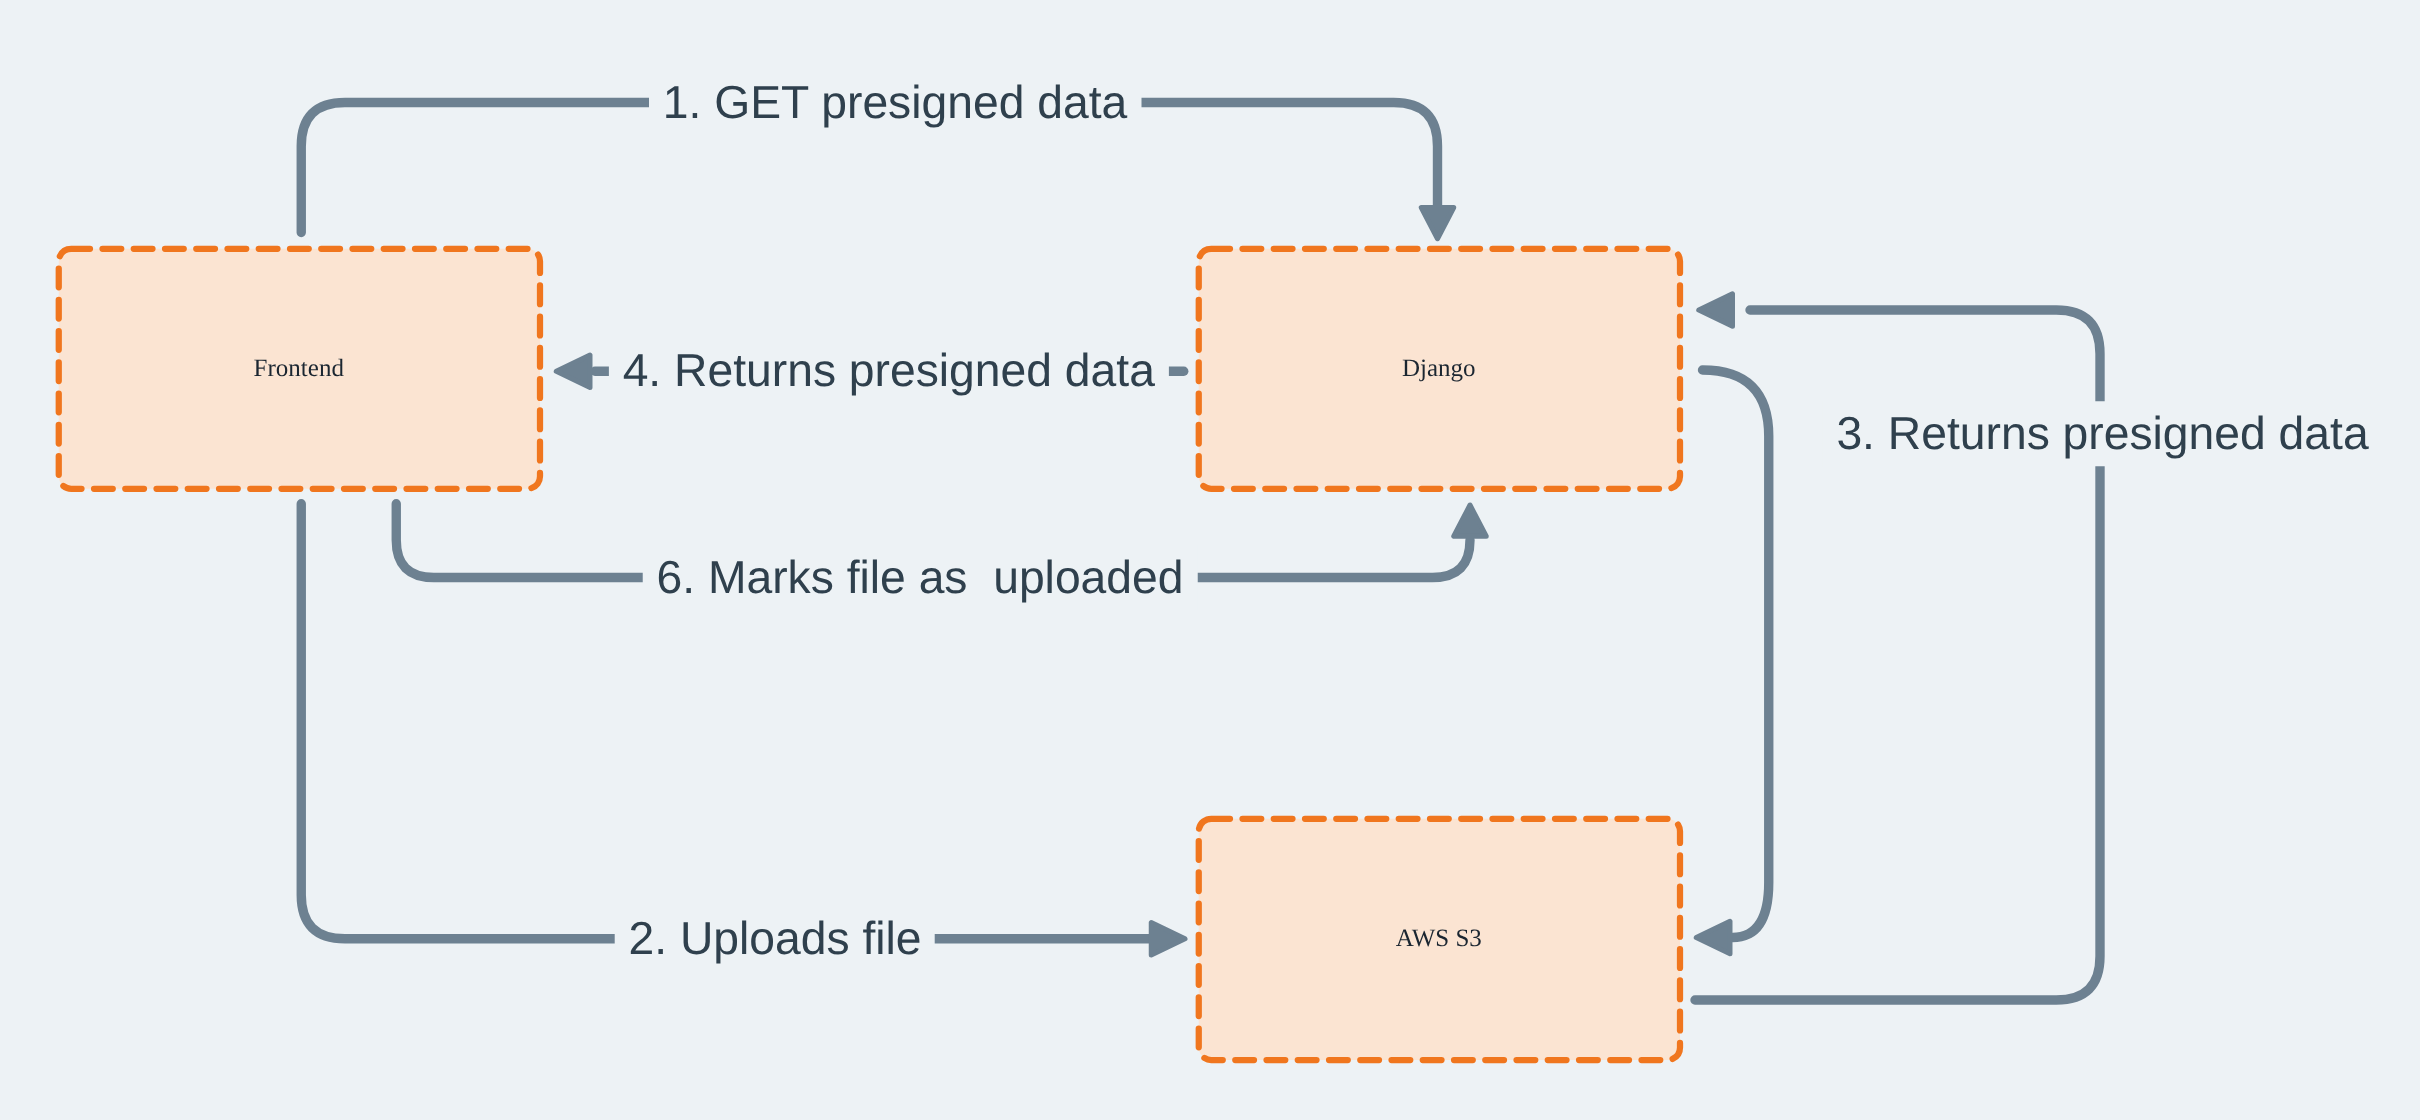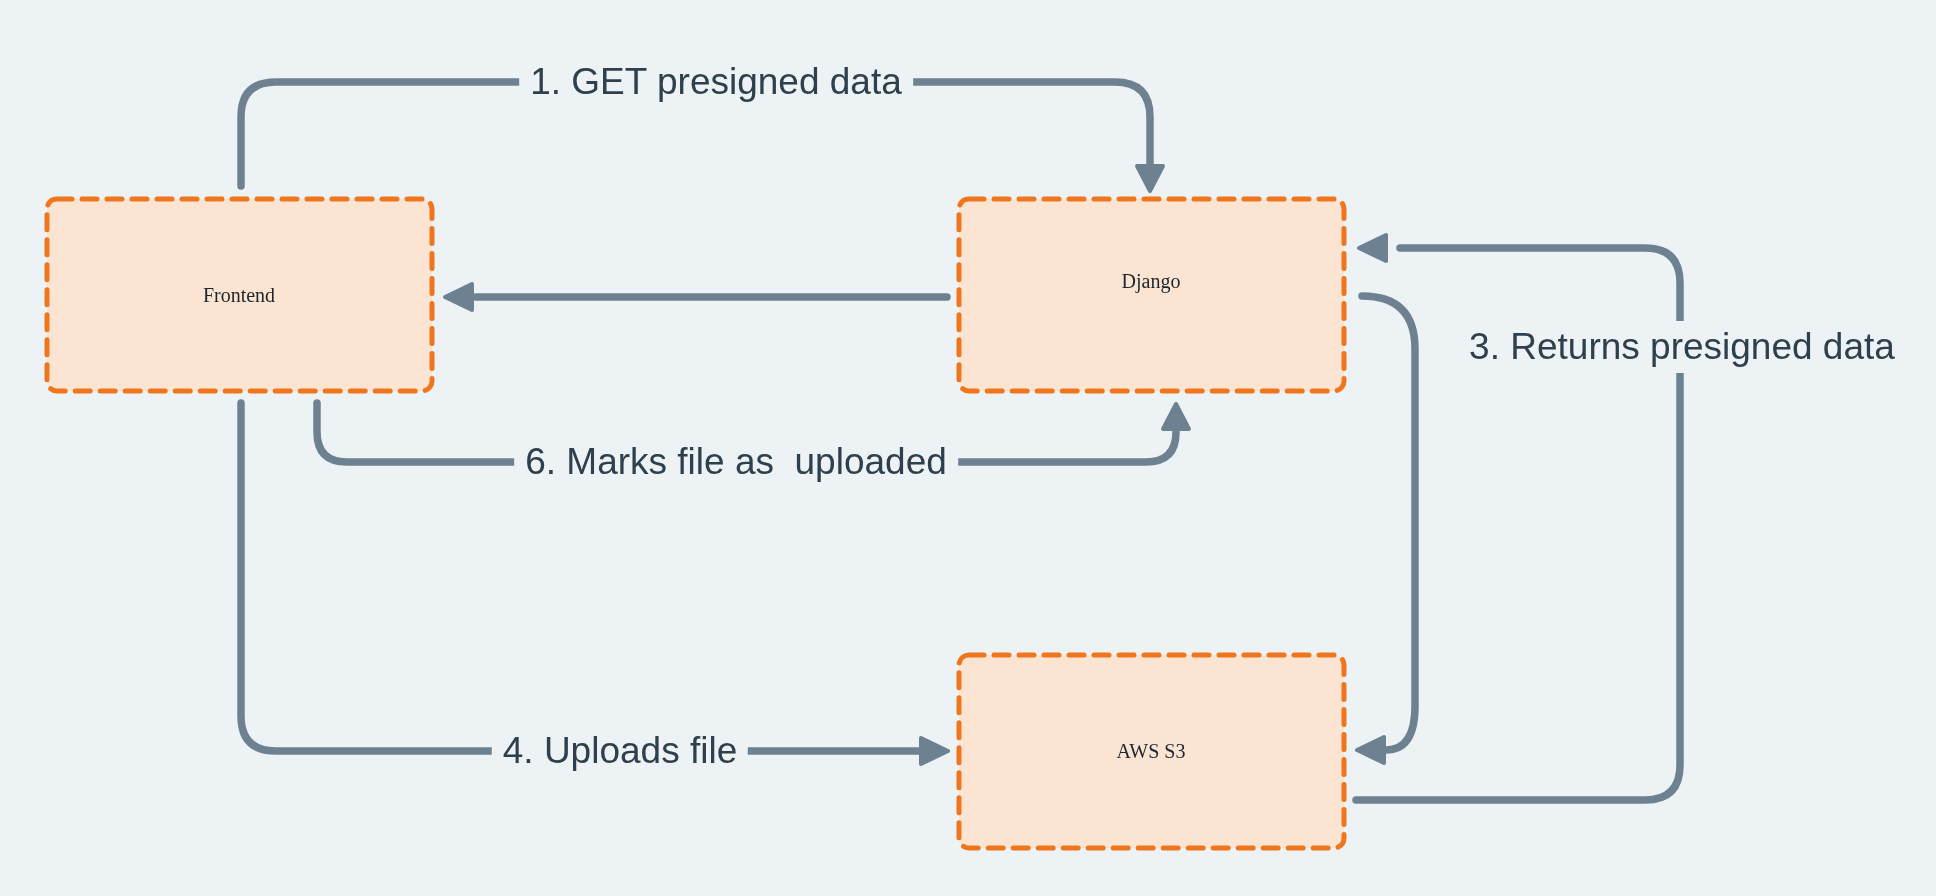--- a/index.html
+++ b/index.html
@@ -84,21 +84,22 @@
     <path class="head" d="M445 297 L472 284 L472 310 Z"></path>
 
     <path class="edge" d="M241 403 V716 Q241 751 276 751 H919"></path>
     <path class="head" d="M948 751 L921 738 L921 764 Z"></path>
 
     <path class="edge" d="M317 403 V432 Q317 462 347 462 H1146 Q1176 462 1176 432"></path>
     <path class="head" d="M1176 404 L1163 429 L1189 429 Z"></path>
   </svg>
 
   <div class="node-label" style="left:239px;top:295px">Frontend</div>
-  <div class="node-label" style="left:1151px;top:281px">Django</div>
+  <div class="node-label" style="left:1151px;top:295px">Django</div>
   <div class="node-label" style="left:1151px;top:751px">AWS S3</div>
 
   <div class="edge-label" style="left:716px;top:82px">1. GET presigned data</div>
   <div class="edge-label" style="left:1682px;top:347px">3. Returns presigned data</div>
-  <div class="edge-label" style="left:620px;top:751px">4. Uploads file</div>
+  <div class="edge-label" style="left:711px;top:297px">4. Returns presigned data</div>
+  <div class="edge-label" style="left:620px;top:751px">2. Uploads file</div>
   <div class="edge-label" style="left:736px;top:462px">6. Marks file as  uploaded</div>
 
 </div>
 
 </body></html>

